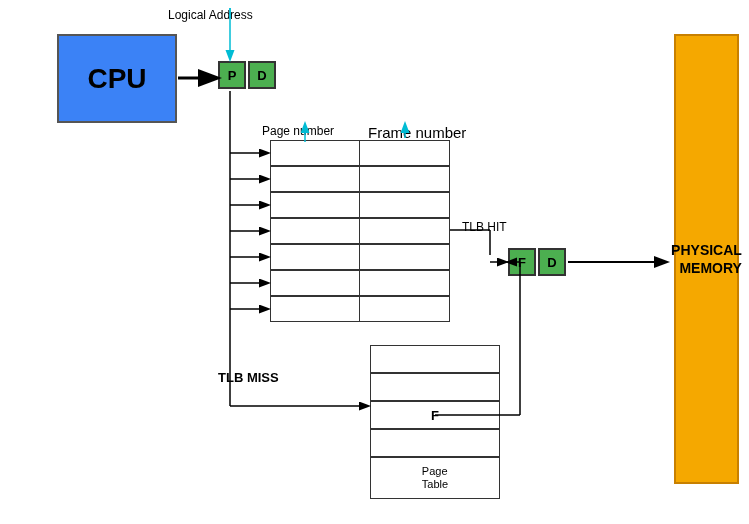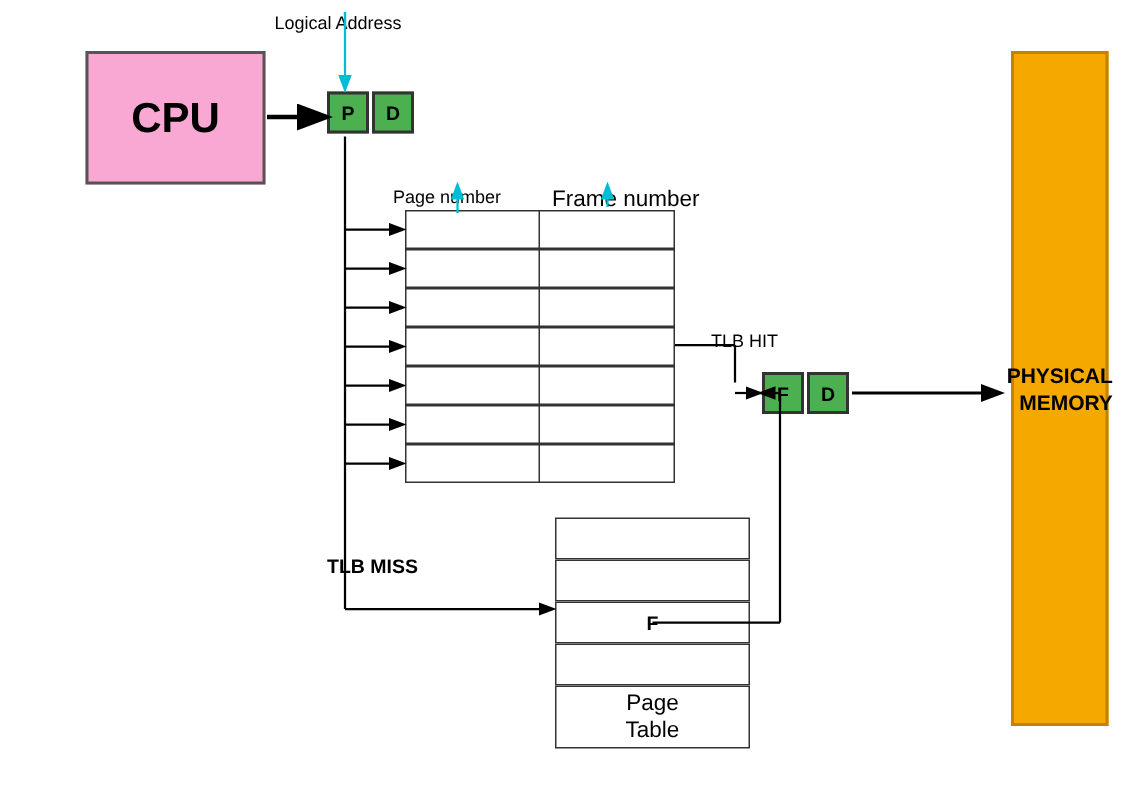--- a/index.html
+++ b/index.html
@@ -16,21 +16,21 @@
       width: 749px;
       height: 524px;
     }
     
     .cpu-box {
       position: absolute;
       left: 57px;
       top: 34px;
       width: 120px;
       height: 89px;
-      background: #f9a8d4;
+      background: #3b82f6;
       border: 2px solid #555;
       display: flex;
       align-items: center;
       justify-content: center;
     }
     .cpu-label {
       font-size: 28px;
       font-weight: bold;
       color: #000;
     }
@@ -144,21 +144,21 @@
   </style>
 </head>
 <body>
 
 <div class="diagram">
 
   <div class="cpu-box">
     <span class="cpu-label">CPU</span>
   </div>
 
-  <div class="label-text" style="left:183px; top:8px; font-size:12px;">Logical Address</div>
+  <div class="label-text" style="left:168px; top:8px; font-size:12px;">Logical Address</div>
 
   <div class="pd-container">
     <div class="green-box">P</div>
     <div class="green-box">D</div>
   </div>
 
   <div class="tlb-table">
     <div class="tlb-row">
         <div class="tlb-cell-left"></div>
         <div class="tlb-cell-right"></div>
@@ -186,21 +186,21 @@
     <div class="tlb-row">
         <div class="tlb-cell-left"></div>
         <div class="tlb-cell-right"></div>
       </div>
   </div>
 
   <div class="label-text" style="left:262px; top:124px; font-size:12px;">Page number</div>
 
   <div class="label-text" style="left:368px; top:124px; font-size:15px;">Frame number</div>
 
-  <div class="label-text" style="left:462px; top:220px; font-size:12px;margin-left:12px;">TLB HIT</div>
+  <div class="label-text" style="left:462px; top:220px; font-size:12px;">TLB HIT</div>
 
   <div class="fd-container">
     <div class="green-box">F</div>
     <div class="green-box">D</div>
   </div>
 
   <div class="phys-mem">
     <div class="phys-mem-label">
       <span style="white-space:pre-line;">PHYSICAL
 MEMORY</span>
@@ -217,21 +217,21 @@
         <div class="page-cell"></div>
       </div>
     <div class="page-row">
         <div class="page-cell" style="font-size:13px;font-weight:bold;">F</div>
       </div>
     <div class="page-row">
         <div class="page-cell"></div>
       </div>
     <div class="page-row">
         <div class="page-cell" style="font-size:11px; line-height:1.2; flex-direction:column; height:42px;">
-      <span style="white-space:pre-line; text-align:center; font-size:15px;">Page
+      <span style="white-space:pre-line; text-align:left; font-size:11px;">Page
 Table</span>
     </div>
       </div>
   </div>
 
   <svg class="arrows-svg" xmlns="http://www.w3.org/2000/svg">
     <defs>
       <marker id="arrowBlack" markerWidth="8" markerHeight="8" refX="6" refY="3" orient="auto">
         <path d="M0,0 L0,6 L8,3 z" fill="#000"></path>
       </marker>

